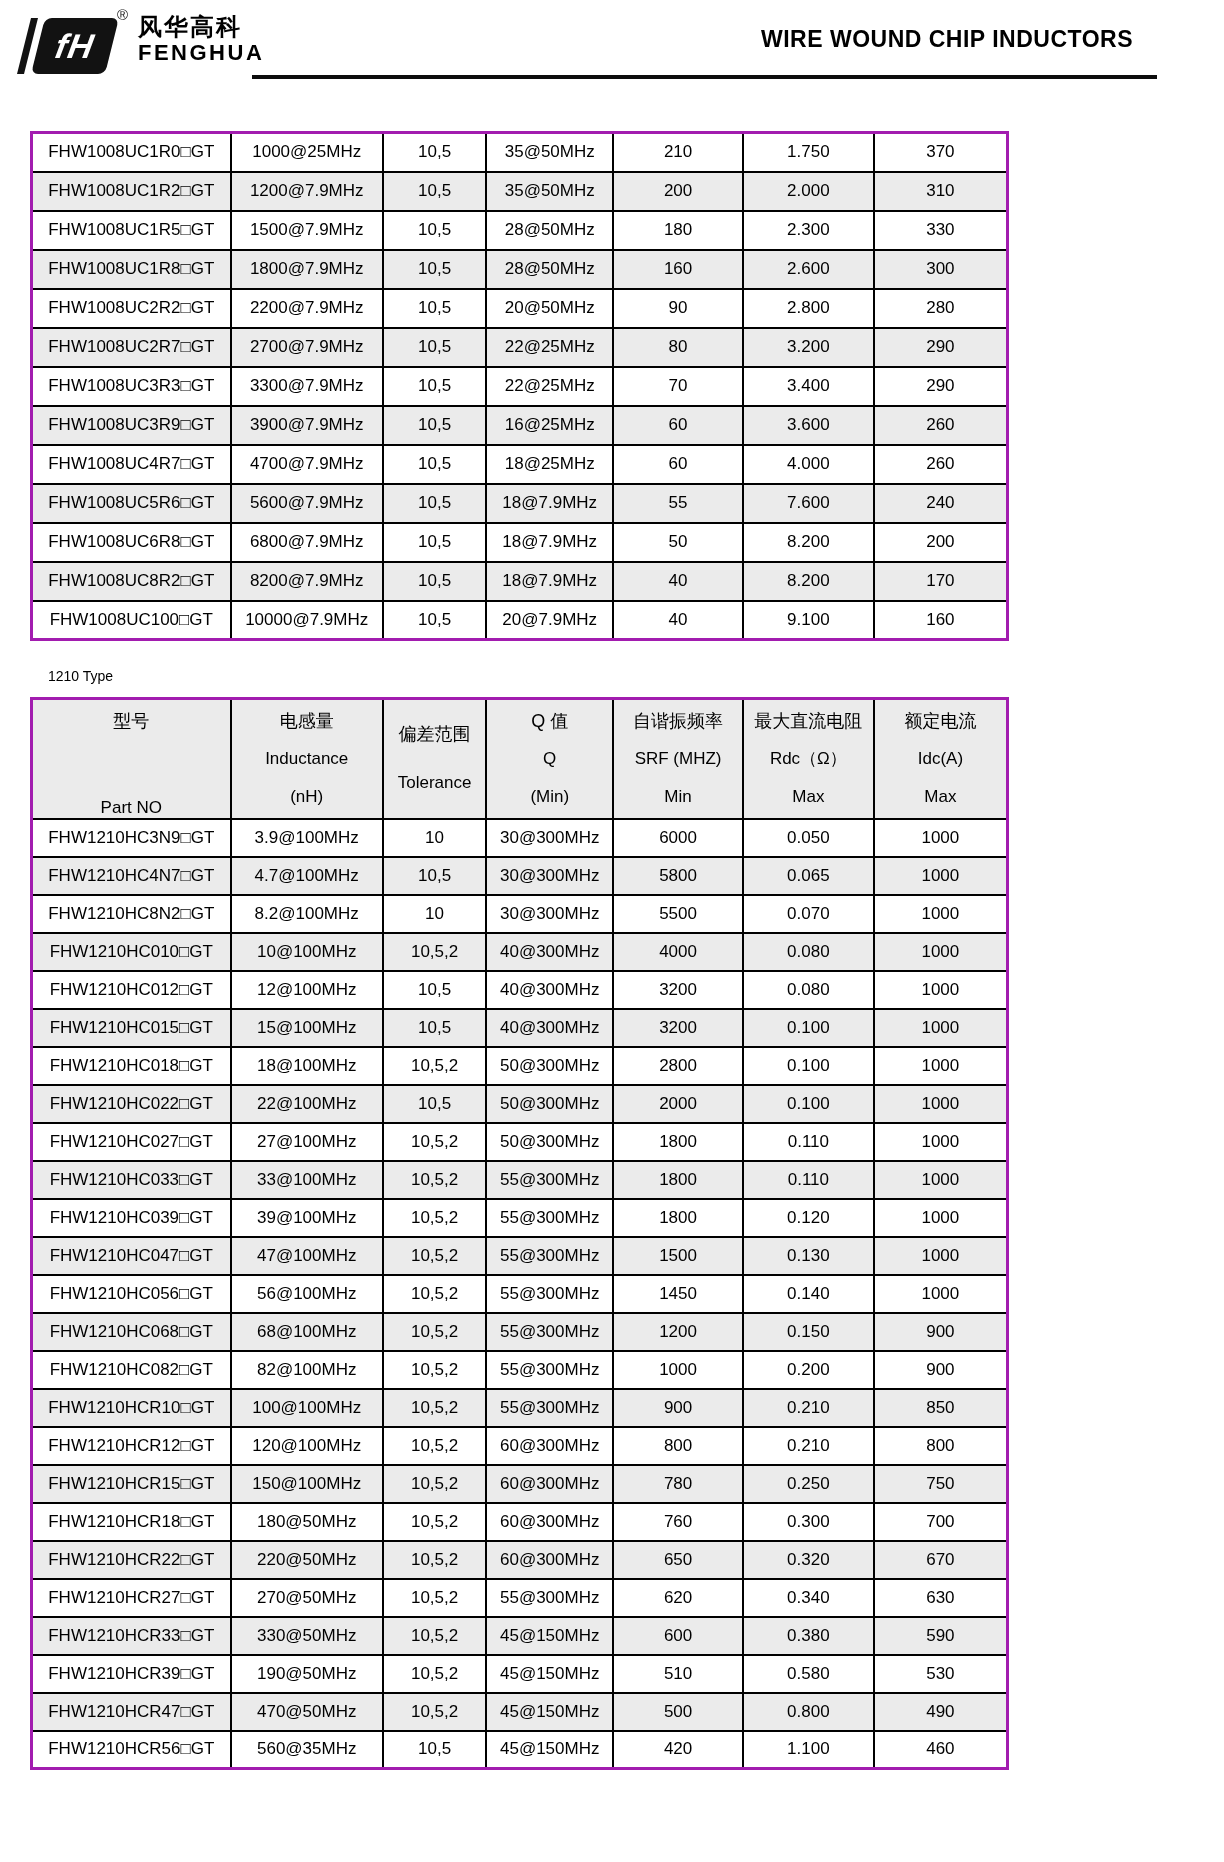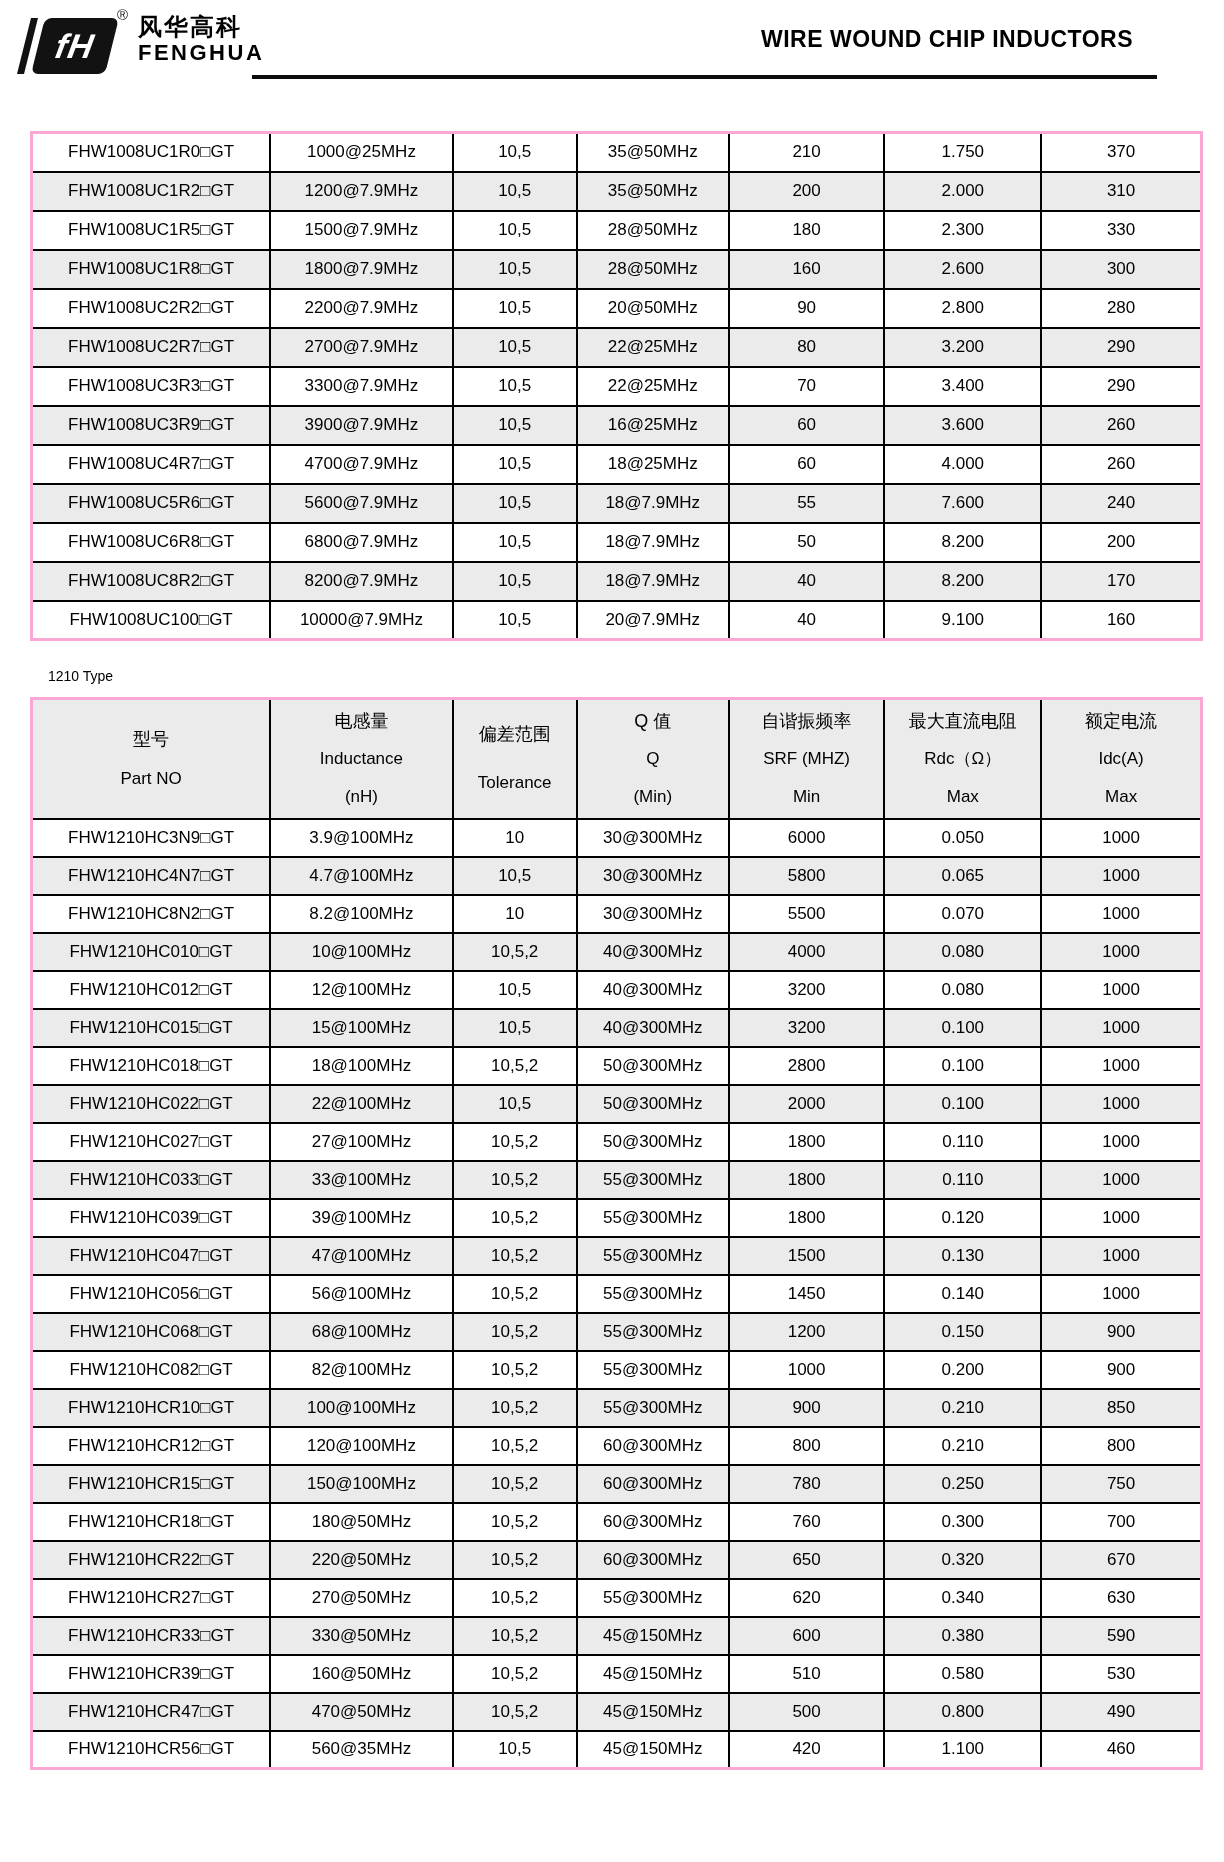--- a/index.html
+++ b/index.html
@@ -39,44 +39,44 @@
     position: absolute; right: 70px; top: 26px;
     font-size: 23px; font-weight: bold; letter-spacing: 0.5px;
   }
   .rule {
     position: absolute; left: 222px; bottom: 0;
     width: 905px; height: 4px; background: #0d0d0d;
   }
 
   
   table {
-    width: 1173px; table-layout: fixed;
+    width: 979px; table-layout: fixed;
     border-collapse: collapse;
-    border: 3px solid #f9a8d4;
+    border: 3px solid #a21caf;
   }
   td, th {
     border: 2px solid #000;
     text-align: center; vertical-align: middle;
     font-size: 17px; font-weight: normal;
     overflow: hidden; white-space: nowrap;
   }
   .t1 { margin-top: 52px; }
   .t1 td { height: 39px; }
   .t2 td { height: 38px; }
   tbody tr:nth-child(even) { background: #ebebeb; }
 
   .section-label { margin-top: 27px; margin-left: 18px; font-size: 14px; height: 22px; }
 
   .t2 { margin-top: 7px; }
   .t2 thead th { background: #ebebeb; height: 120px; padding: 0; }
   .hs { display: flex; flex-direction: column; height: 100%; }
   .hs span { line-height: 20px; font-size: 17px; }
   .hs .cn { font-size: 18px; }
   .hs-3 { justify-content: space-between; padding: 11px 0; }
-  .hs-a { justify-content: center; gap: 20px; }
+  .hs-a { justify-content: space-between; padding-top: 11px; gap: 20px; }
   .hs-c { justify-content: center; gap: 29px; }
 </style>
 </head>
 <body>
 
 <div class="page">
 
   <div class="hdr">
     <div class="brand">
       <div class="markwrap">
@@ -483,21 +483,21 @@
           <td>FHW1210HCR33□GT</td>
           <td>330@50MHz</td>
           <td>10,5,2</td>
           <td>45@150MHz</td>
           <td>600</td>
           <td>0.380</td>
           <td>590</td>
         </tr>
         <tr>
           <td>FHW1210HCR39□GT</td>
-          <td>160@50MHz</td>
+          <td>190@50MHz</td>
           <td>10,5,2</td>
           <td>45@150MHz</td>
           <td>510</td>
           <td>0.580</td>
           <td>530</td>
         </tr>
         <tr>
           <td>FHW1210HCR47□GT</td>
           <td>470@50MHz</td>
           <td>10,5,2</td>

